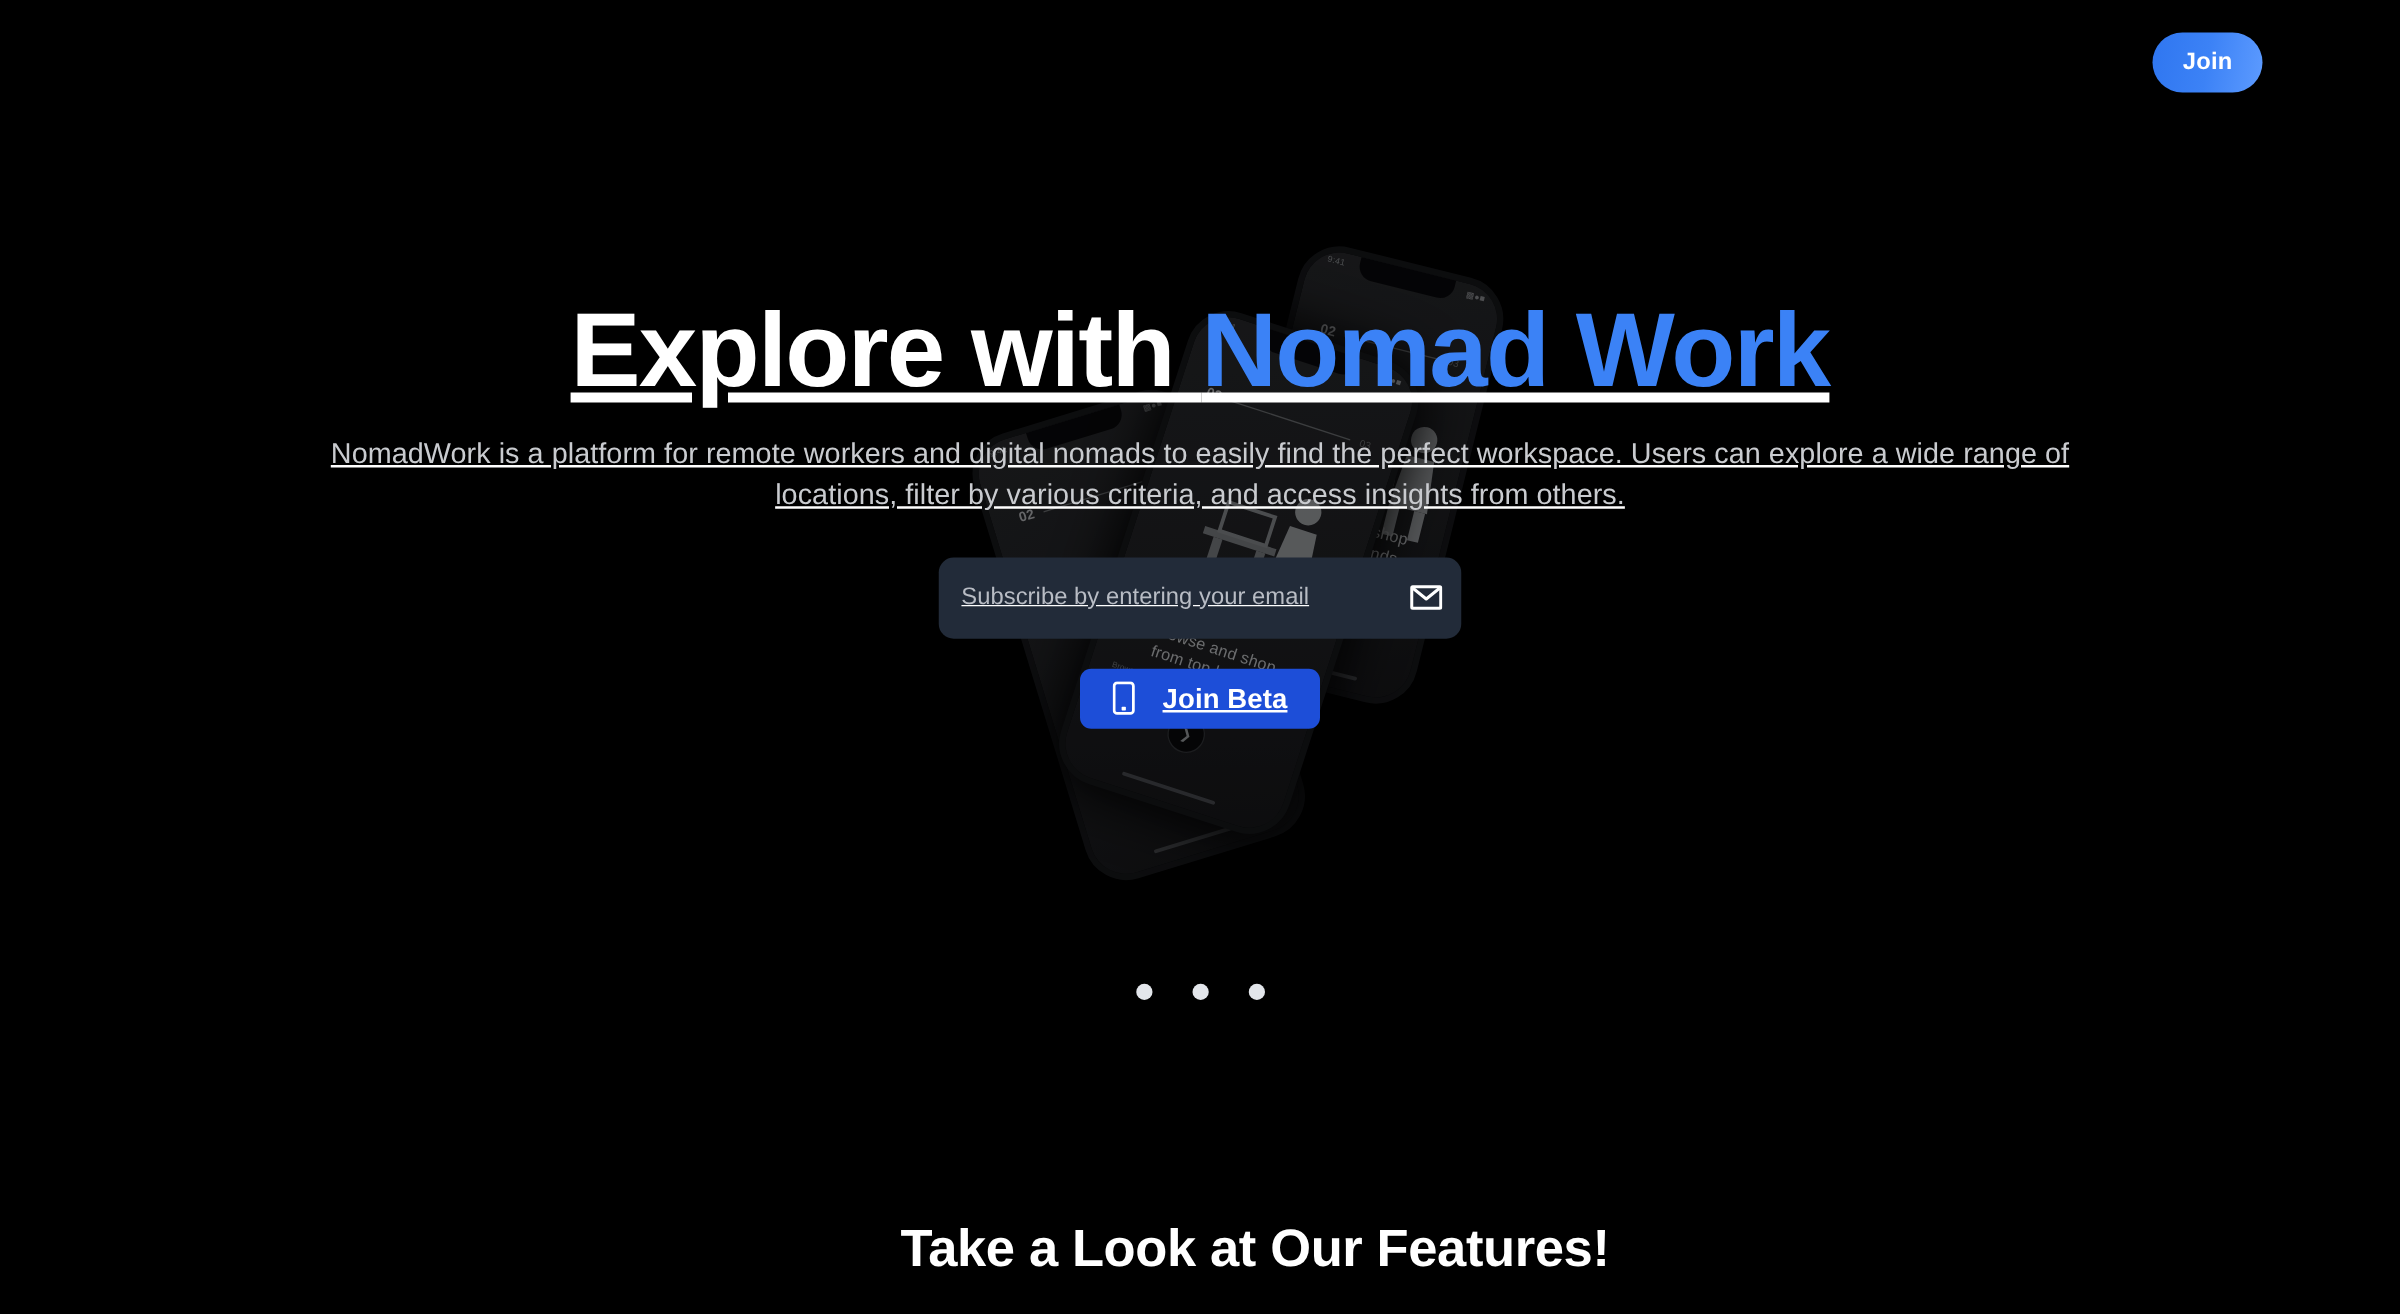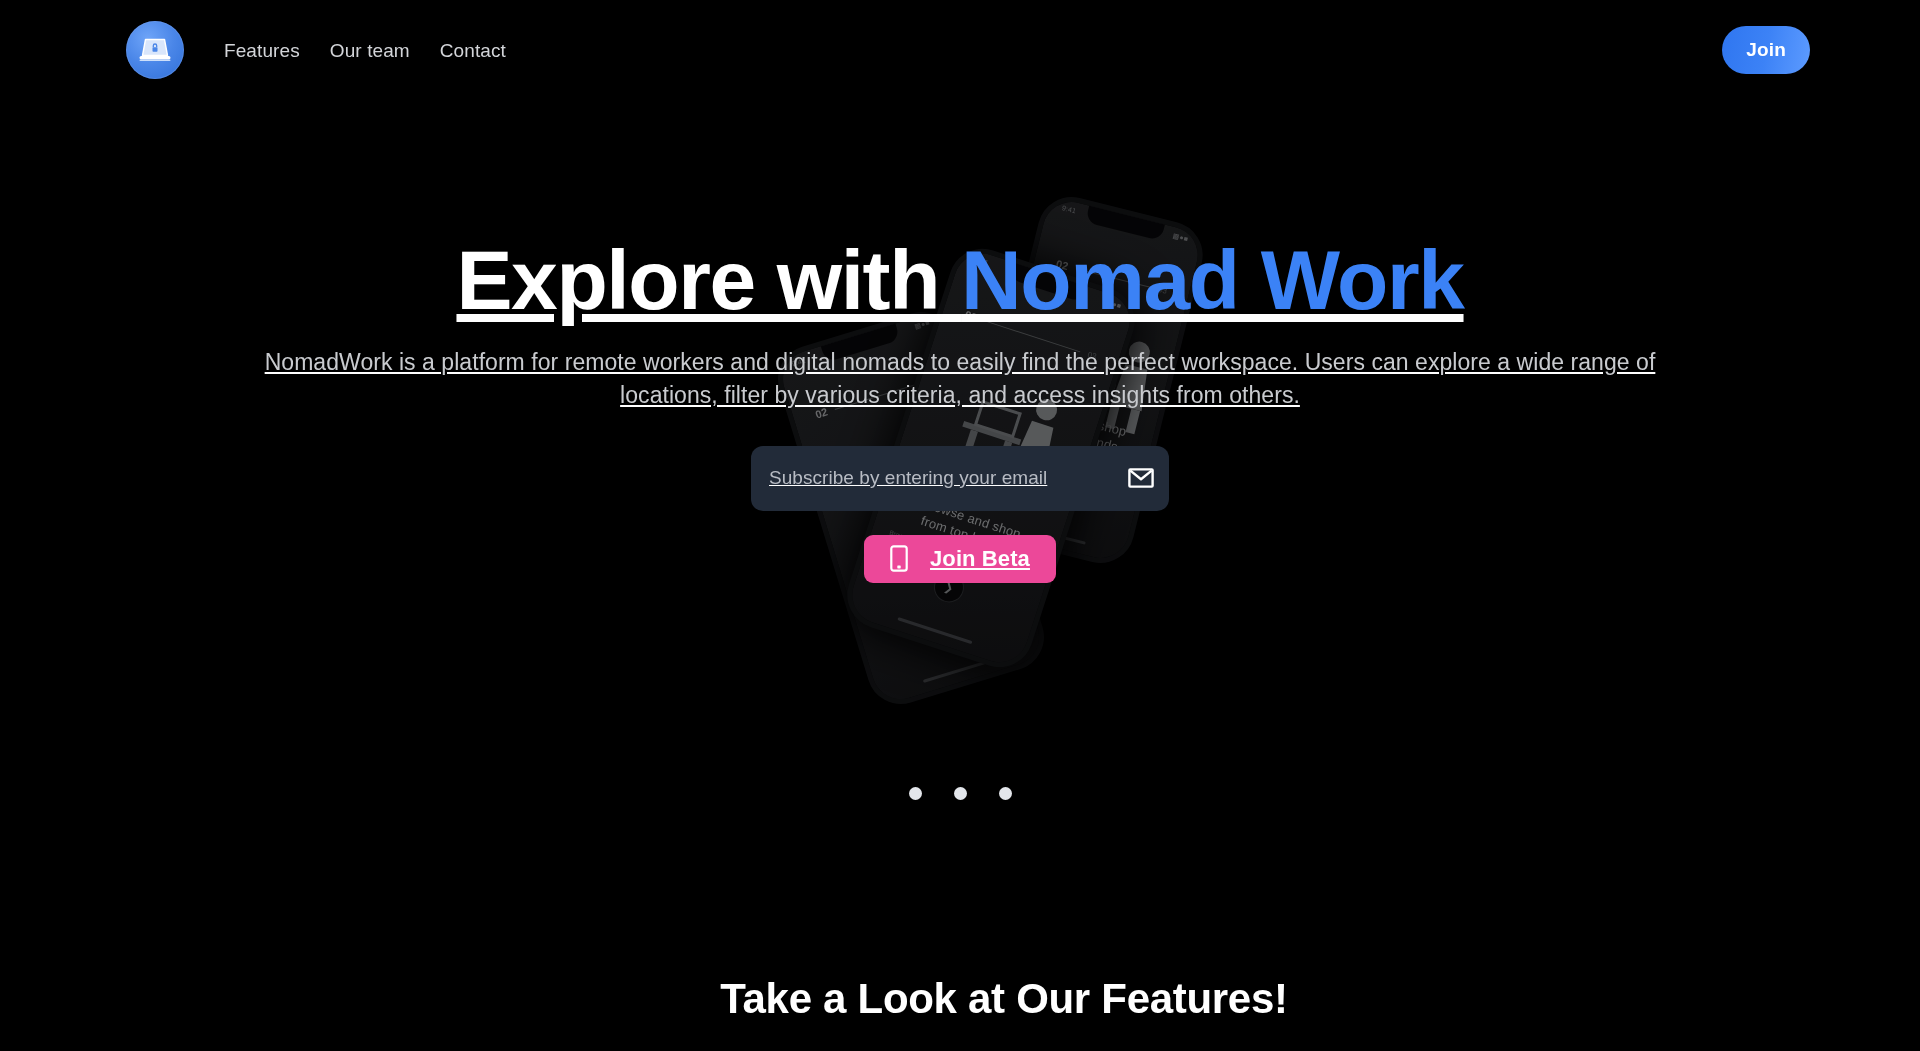--- a/index.html
+++ b/index.html
@@ -320,21 +320,21 @@
     margin-top: 24px;
     display: flex;
     justify-content: center;
   }
 
   .beta-btn {
     height: 48px;
     padding: 0 26px;
     border: none;
     border-radius: 9px;
-    background: #ec4899;
+    background: #1d4ed8;
     color: #ffffff;
     font-family: "Liberation Sans", sans-serif;
     font-size: 22px;
     font-weight: bold;
     letter-spacing: 0.1px;
     cursor: pointer;
     display: inline-flex;
     align-items: center;
     gap: 22px;
   }
@@ -469,41 +469,20 @@
         <small>Browse and search thousands of products from the best brands</small>
       </div>
       <div class="fab">❯</div>
       <div class="homebar"></div>
     </div>
 
     <div class="hero-veil"></div>
   </div>
 
   <nav class="navbar">
-    <div class="nav-left">
-
-      <a class="logo" href="#">
-        <svg width="34" height="30" viewBox="0 0 34 30">
-
-          <path d="M7.5 4.5 L26.5 4.5 L29.5 20.5 L4.5 20.5 Z" fill="#d9e6fb" stroke="#ffffff" stroke-width="1.4" stroke-linejoin="round"></path>
-
-          <rect x="14.5" y="12.2" width="5" height="4.6" rx="0.8" fill="#4a86e8"></rect>
-          <path d="M15.3 12.2 v-1.5 a1.7 1.7 0 0 1 3.4 0 v1.5" fill="none" stroke="#4a86e8" stroke-width="1.3"></path>
-
-          <rect x="1.5" y="21" width="31" height="3.4" rx="1.7" fill="#ffffff"></rect>
-          <rect x="1.5" y="24.4" width="31" height="1.6" rx="0.8" fill="#cddffa"></rect>
-        </svg>
-      </a>
-
-      <div class="nav-links">
-        <a class="nav-link" href="#">Features</a>
-        <a class="nav-link" href="#">Our team</a>
-        <a class="nav-link" href="#">Contact</a>
-      </div>
-    </div>
 
     <div class="nav-right">
       <button class="join-btn">Join</button>
     </div>
   </nav>
 
   <section class="hero">
 
     <h1 class="headline"><span>Explore with </span><span class="accent">Nomad Work</span></h1>
 

